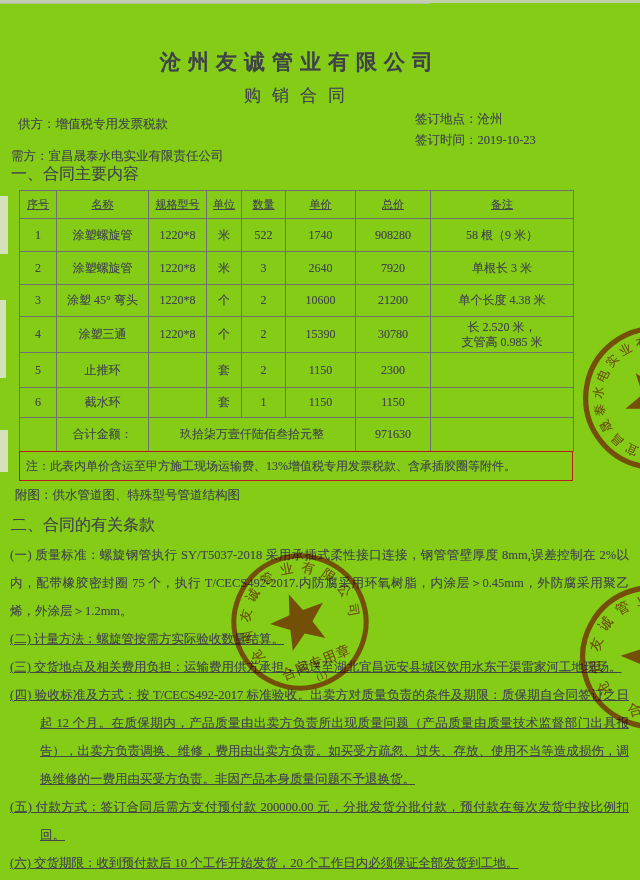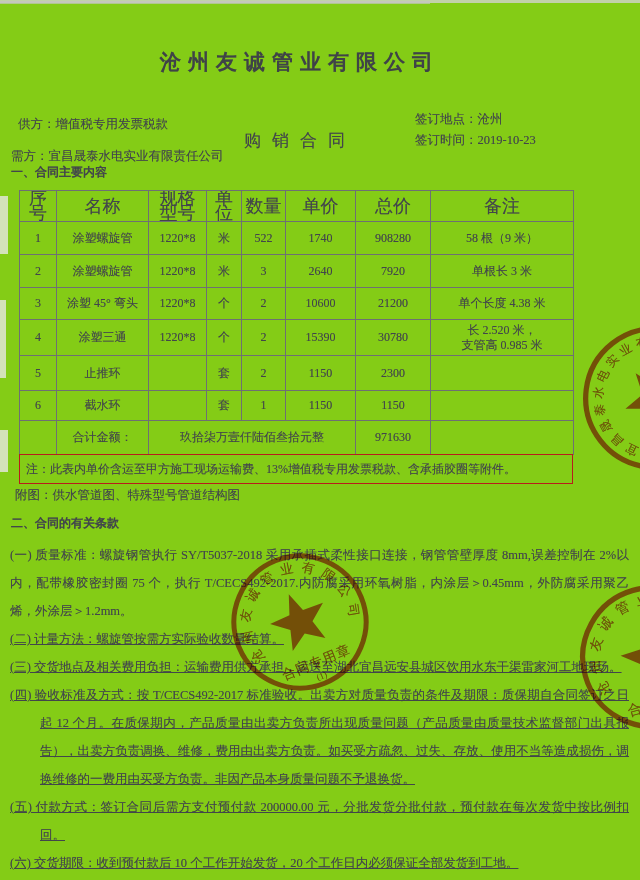--- a/index.html
+++ b/index.html
@@ -11,35 +11,35 @@
     position:relative;width:640px;height:880px;margin:0 auto;
     background:#84cc16;overflow:hidden;color:#42464b;
     text-shadow:0 0 .5px rgba(70,74,80,.45);
   }
   .scan-edge-top{position:absolute;top:0;left:0;width:640px;height:3px;background:#d2d2cf;opacity:.8;}
   .scan-edge-top2{position:absolute;top:1px;left:0;width:430px;height:3px;background:#c5c5c2;opacity:.7;}
   .smudge{position:absolute;background:#e7e7e4;opacity:.8;}
   .doc-title{position:absolute;top:48px;left:0;width:600px;text-align:center;
     font-size:21px;letter-spacing:7px;font-weight:600;color:#3f4347;}
   .doc-subtitle{position:absolute;top:84px;left:0;width:600px;text-align:center;
-    font-size:17px;letter-spacing:11px;font-weight:500;margin-top:45px;}
+    font-size:17px;letter-spacing:11px;font-weight:500;}
   .line{position:absolute;font-size:12.5px;white-space:nowrap;}
   .supplier-line{left:18px;top:116px;}
   .buyer-line{left:11px;top:148px;}
-  .sec-title{font-weight:bold;font-size:12px;}
+  .sec-title{font-weight:normal;font-size:16px;}
   .sec1{left:11px;top:164px;}
   .meta{position:absolute;left:415px;top:109px;font-size:12.5px;line-height:21px;}
   .meta div{white-space:nowrap;}
   .tbl-wrap{position:absolute;left:19px;top:190px;width:554px;}
   table.main{border-collapse:collapse;table-layout:fixed;width:554px;}
   table.main td,table.main th{
     border:1px solid #6e7073;font-weight:normal;text-align:center;vertical-align:middle;
     font-size:12px;padding:0 2px;overflow:hidden;white-space:pre-line;line-height:15px;
   }
-  table.main th{font-size:18px;height:27px;}
+  table.main th{font-size:11px;height:27px;text-decoration:underline;}
   .note-box{border:1px solid #b91c1c;margin-top:-1px;width:540px;padding:6px 6px 5px 6px;
     font-size:12px;white-space:nowrap;}
   .attachment{left:15px;top:487px;}
   .sec2{left:11px;top:515px;}
   .clauses{position:absolute;left:10px;top:541px;width:619px;}
   .clauses p{margin:0;font-size:12.5px;line-height:28px;text-align:justify;}
   .clauses p.hang{padding-left:30px;text-indent:-30px;text-decoration:underline;}
   .seal{position:absolute;mix-blend-mode:multiply;opacity:.85;}
   .seal svg{display:block;}
   .seal text,.seal textPath{fill:#d8473e;}

